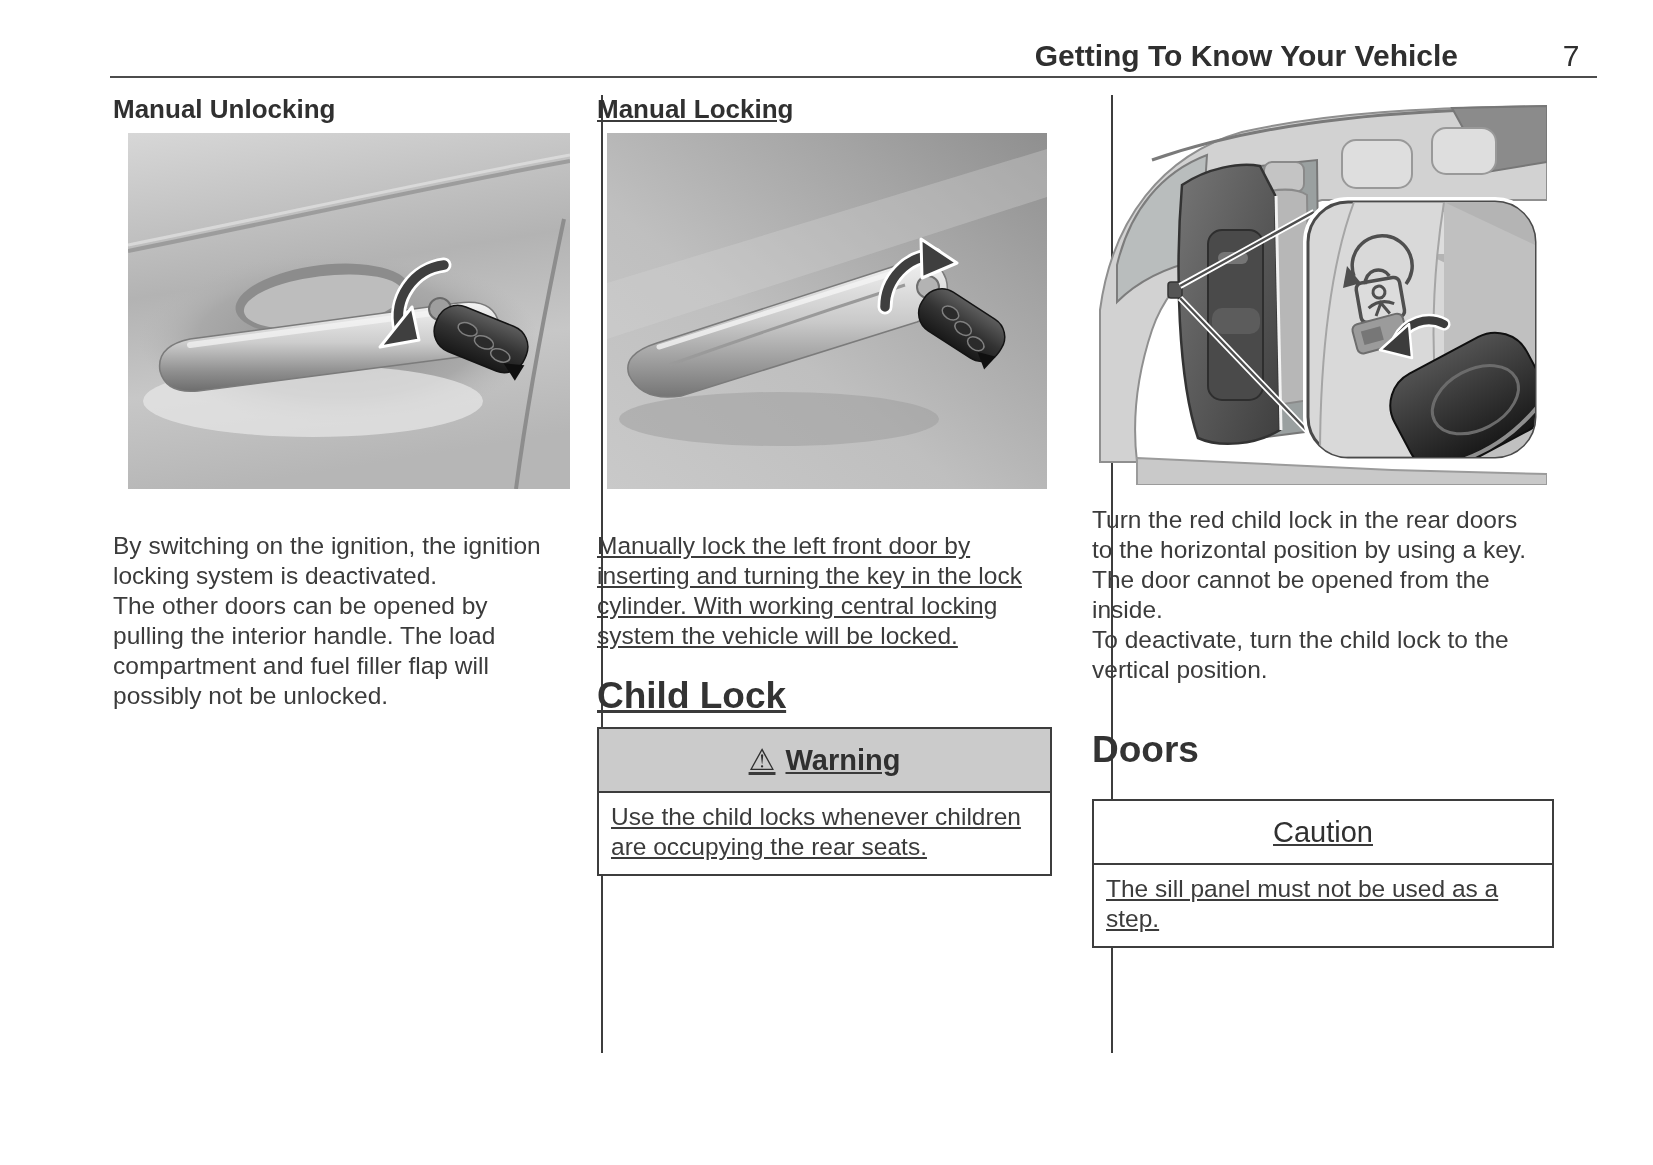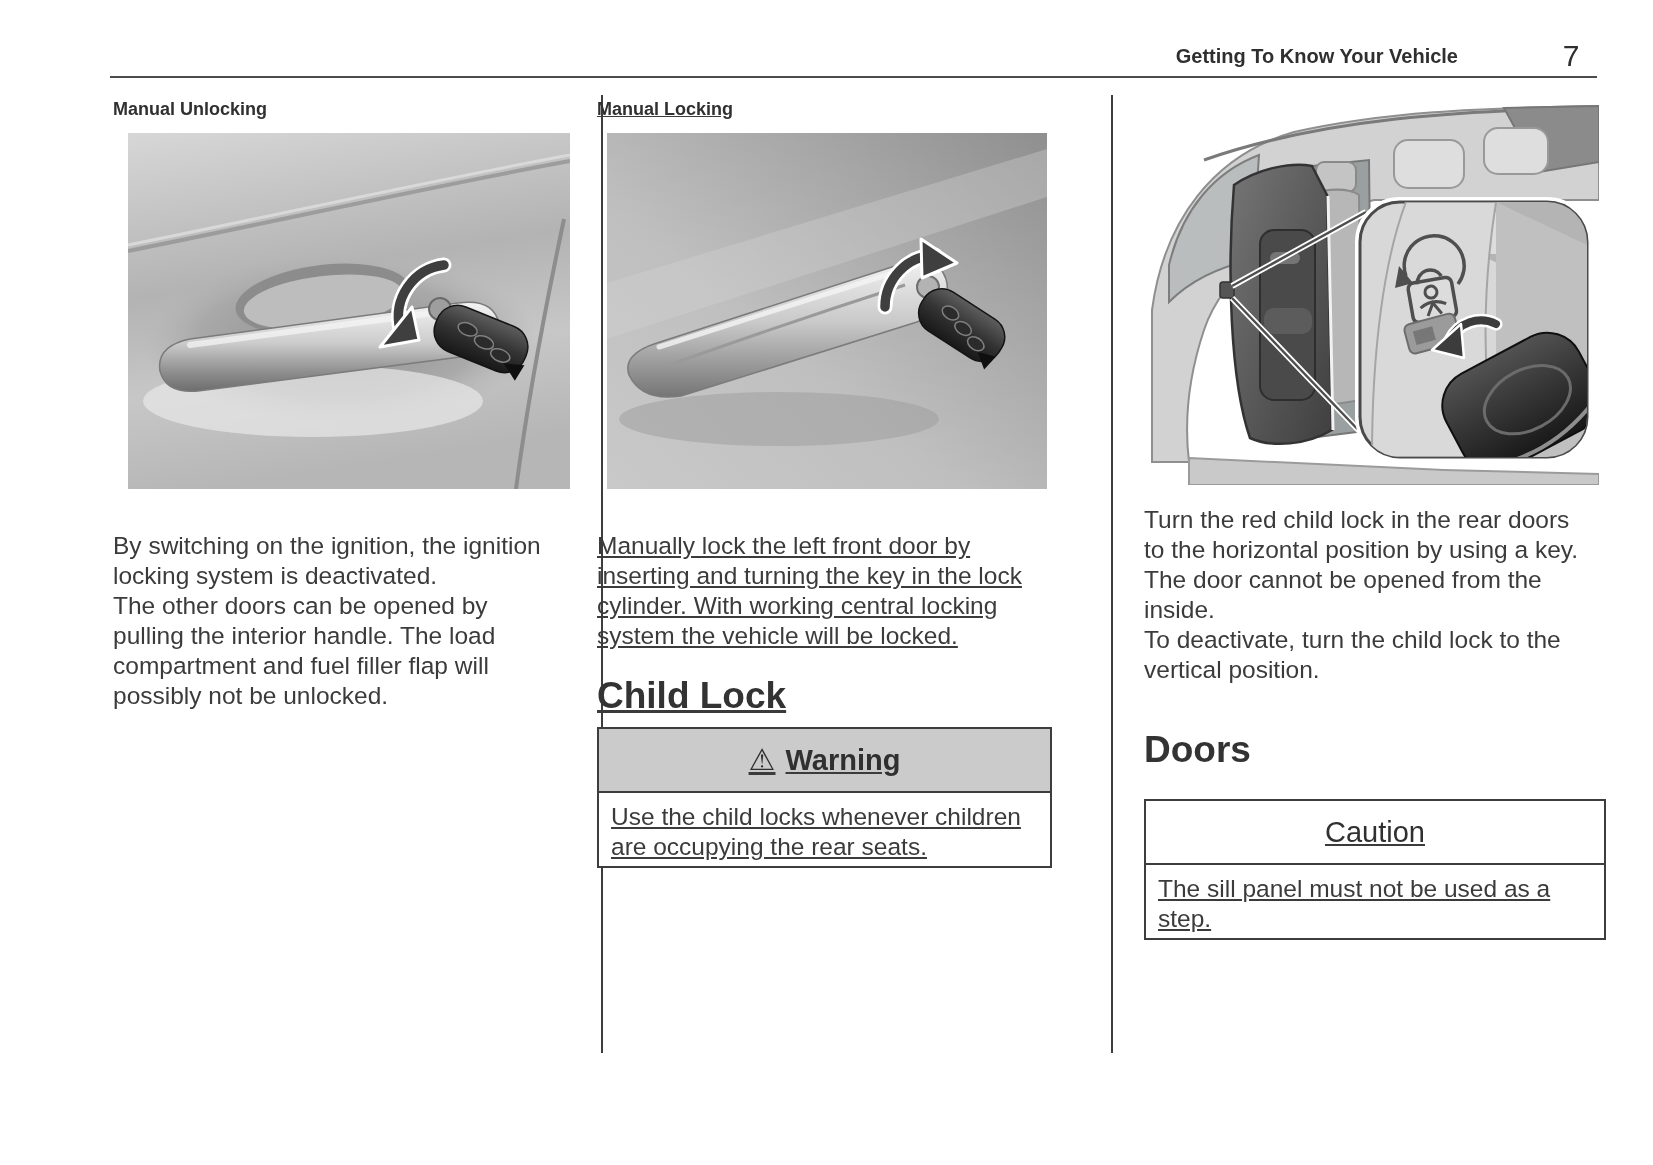--- a/index.html
+++ b/index.html
@@ -6,36 +6,36 @@
   .page{
     position:relative;
     width:1653px;height:1165px;
     background:#ffffff;
     font-family:"Liberation Sans",sans-serif;
     color:#3b3b3b;
     overflow:hidden;
   }
   .hdr-title{
     position:absolute;top:40px;left:113px;width:1345px;
-    text-align:right;font-size:20px;font-weight:bold;color:#2f2f2f;line-height:32px;
+    text-align:right;font-size:30px;font-weight:bold;color:#2f2f2f;line-height:32px;
   }
   .hdr-page{
     position:absolute;top:40px;left:1521px;width:100px;
     text-align:center;font-size:30px;color:#2f2f2f;line-height:32px;
   }
   .hdr-rule{position:absolute;top:76px;left:110px;width:1487px;height:2px;background:#4c4c4c;}
   .vsep{position:absolute;top:95px;width:2px;height:958px;background:#3d3d3d;}
   .sep1{left:601px;}
   .sep2{left:1111px;}
   .col{position:absolute;top:95px;}
   .col1{left:113px;width:457px;}
   .col2{left:597px;width:455px;text-decoration:underline;}
-  .col3{left:1144px;width:461px;}
+  .col3{left:1092px;width:461px;}
   h3.subhead{
-    margin:0 0 10px 0;font-size:18px;line-height:28px;font-weight:bold;color:#303030;
+    margin:0 0 10px 0;font-size:26px;line-height:28px;font-weight:bold;color:#303030;
   }
   h2.bighead{
     margin:24px 0 0 0;font-size:37px;line-height:42px;font-weight:bold;color:#333333;
   }
   h2.doors{margin-top:44px;}
   figure{margin:0;padding:0;}
   .fig1{margin-left:15px;width:442px;height:356px;}
   .fig2{margin-left:10px;width:440px;height:356px;}
   .fig3{margin-top:5px;width:455px;height:385px;}
   .textblock{margin-top:42px;}
@@ -47,21 +47,21 @@
   .warnbox{margin-top:10px;}
   .cautionbox{margin-top:28px;width:458px;text-decoration:underline;}
   .notice-head{
     height:62px;display:flex;align-items:center;justify-content:center;
     border-bottom:2px solid #3d3d3d;font-size:29px;color:#303030;
   }
   .warn-head{background:#cbcbcb;font-weight:bold;gap:10px;}
   .caution-head{background:#ffffff;font-weight:normal;}
   .warn-glyph{font-weight:normal;font-size:30px;line-height:30px;color:#303030;}
   .notice-body{
-    padding:9px 12px 4px 12px;font-size:24.5px;line-height:30px;
+    padding:9px 12px 12px 12px;font-size:24.5px;line-height:30px;
     color:#3b3b3b;white-space:pre-line;
   }
   svg{display:block;}
 </style>
 </head>
 <body>
 
 <div class="page">
 
   <div class="hdr-title">Getting To Know Your Vehicle</div>

